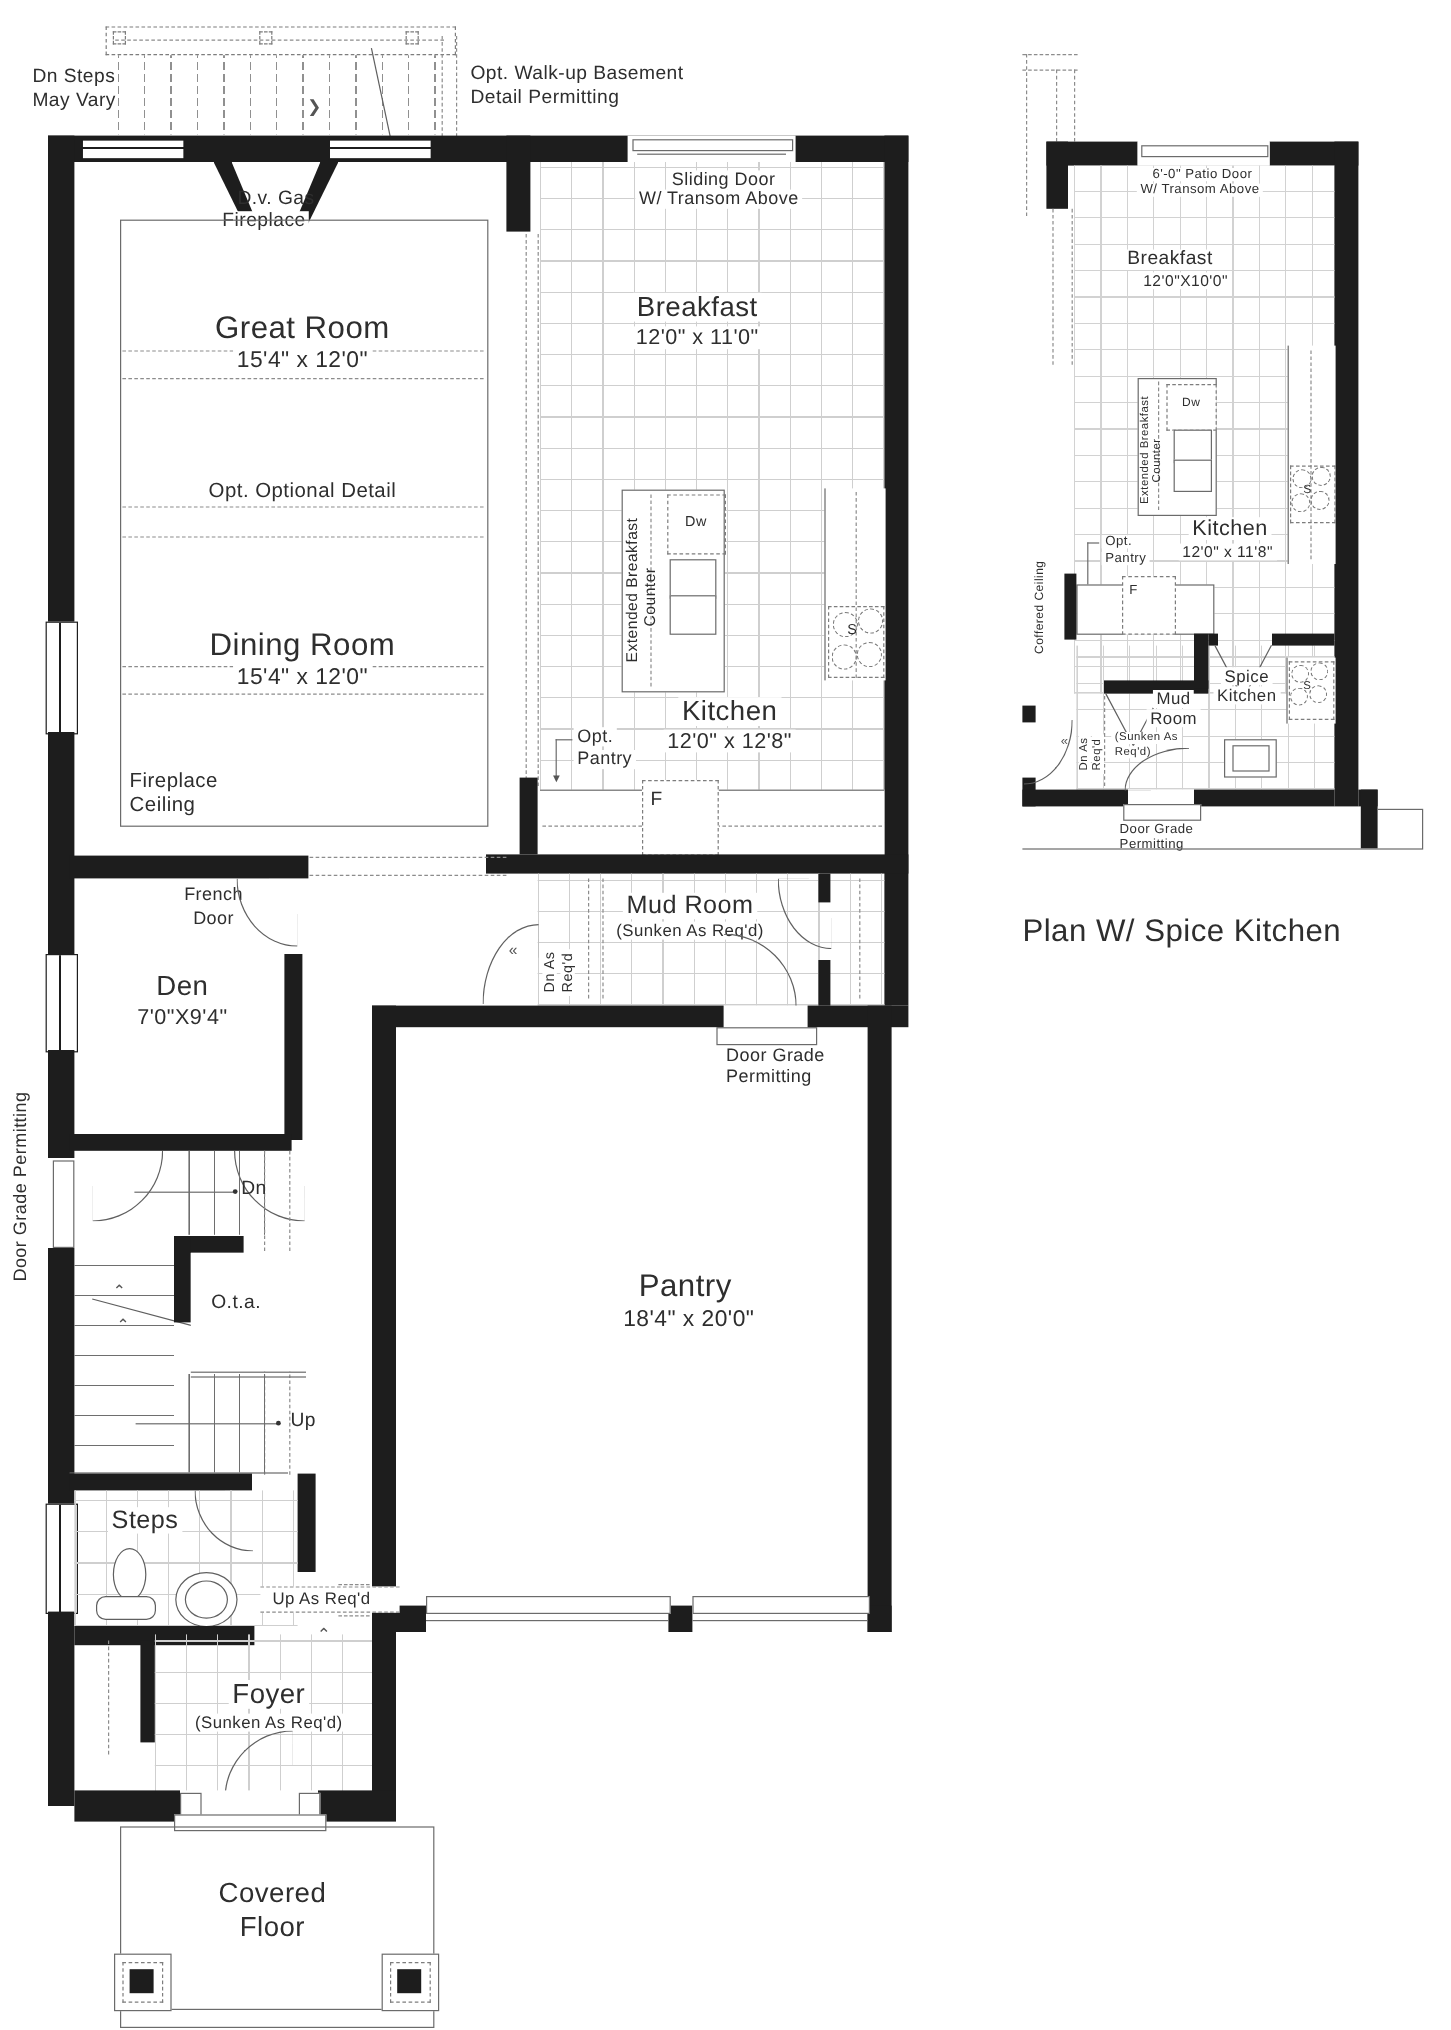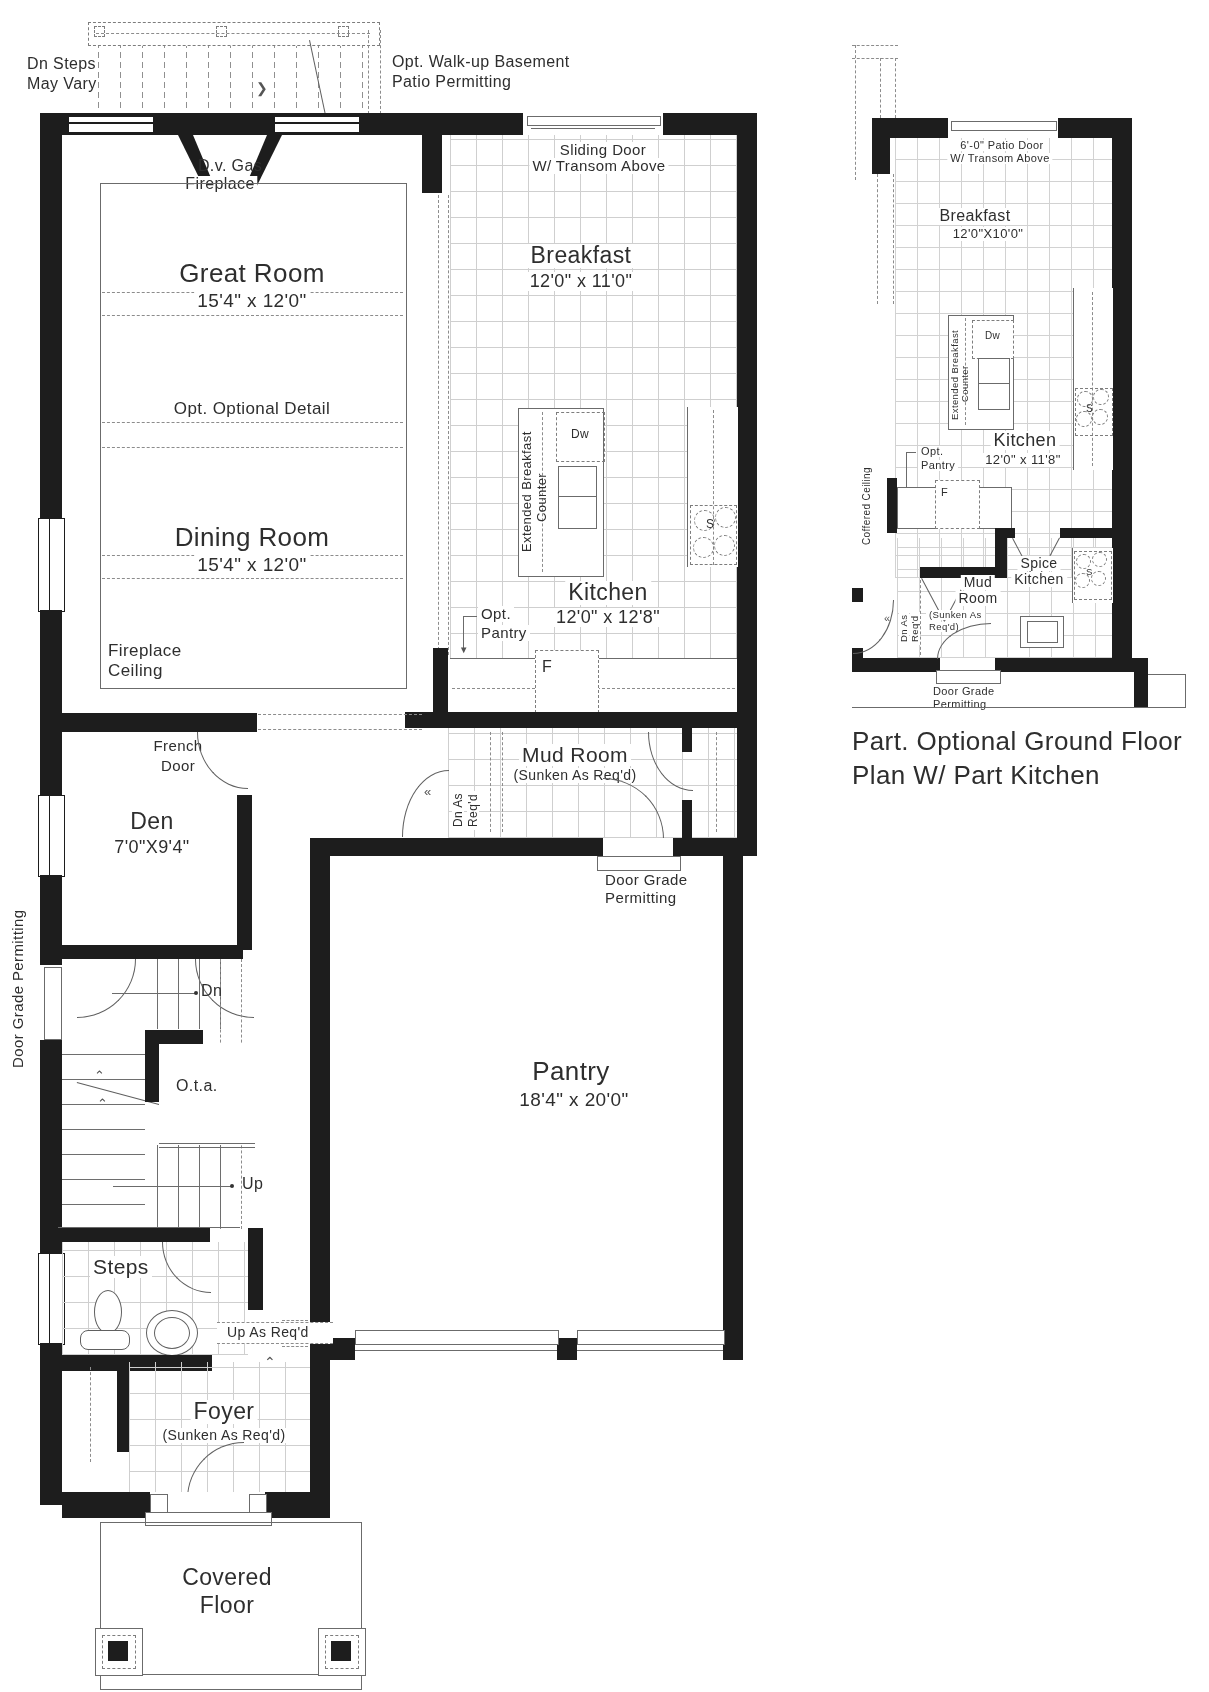--- a/index.html
+++ b/index.html
@@ -61,21 +61,21 @@
   <div class="dashbox" style="left:216px;top:26px;width:9px;height:9px"></div>
   <div class="dashbox" style="left:338px;top:26px;width:9px;height:9px"></div>
   <div class="treads" style="left:98px;top:46px;width:272px;height:66px"></div>
   <div class="dash-v" style="left:368px;top:30px;height:84px"></div>
   <div class="dash-v" style="left:380px;top:30px;height:84px"></div>
   <div class="rot" style="left:310px;top:40px;width:75px;transform:rotate(78deg)"></div>
   <span class="glyph f14" style="left:256px;top:80px">❯</span>
   <span class="lbl f16" style="left:27px;top:56px">Dn Steps</span>
   <span class="lbl f16" style="left:27px;top:76px">May Vary</span>
   <span class="lbl f16" style="left:392px;top:54px">Opt. Walk-up Basement</span>
-  <span class="lbl f16" style="left:392px;top:74px">Patio Permitting</span>
+  <span class="lbl f16" style="left:392px;top:74px">Detail Permitting</span>
 
   <div class="wall" style="left:40px;top:113px;width:717px;height:22px"></div>
   <div class="winH" style="left:68px;top:116px;width:84px;height:15px"></div>
   <div class="winH" style="left:274px;top:116px;width:84px;height:15px"></div>
   <div class="a" style="left:523px;top:113px;width:140px;height:22px;background:#fff"></div>
   <div class="thinbox" style="left:527px;top:116px;width:132px;height:8px"></div>
   <div class="tlh" style="left:531px;top:128px;width:124px"></div>
 
   <div class="a" style="left:178px;top:135px;width:104px;height:57px;background:#1d1d1d;clip-path:polygon(0 0,100% 0,73% 100%,27% 100%)"></div>
   <div class="a" style="left:193px;top:135px;width:74px;height:53px;background:#fff;clip-path:polygon(0 0,100% 0,70% 100%,30% 100%)"></div>
@@ -352,16 +352,15 @@
   <div class="arcTL" style="left:937px;top:623px;width:53px;height:35px"></div>
   <div class="thinbox" style="left:936px;top:670px;width:63px;height:12px"></div>
   <span class="lbl f11" style="left:933px;top:686px">Door Grade</span>
   <span class="lbl f11" style="left:933px;top:699px">Permitting</span>
   <div class="wall" style="left:1132px;top:658px;width:16px;height:14px"></div>
   <div class="wall" style="left:1134px;top:658px;width:14px;height:49px"></div>
   <div class="tlh" style="left:852px;top:707px;width:333px"></div>
   <div class="tlv" style="left:1185px;top:674px;height:34px"></div>
   <div class="tlh" style="left:1148px;top:674px;width:37px"></div>
 
-  <span class="lbl f26" style="left:852px;top:728px">Part. Optional Ground Floor</span>
-  <span class="lbl f26" style="left:852px;top:762px">Plan W/ Part Kitchen</span>
+  <span class="lbl f26" style="left:852px;top:762px">Plan W/ Spice Kitchen</span>
 
 </div>
 
 </body></html>

